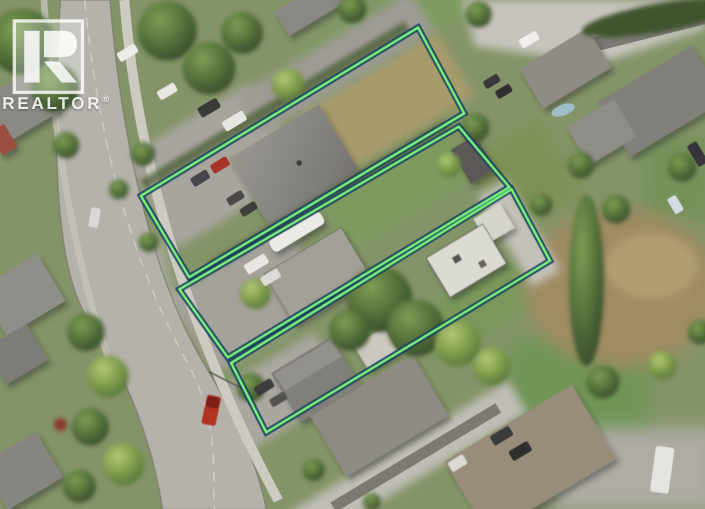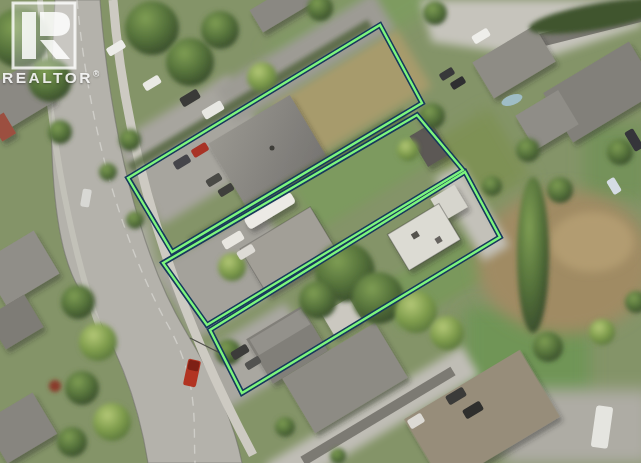--- a/index.html
+++ b/index.html
@@ -1,21 +1,21 @@
 <!DOCTYPE html>
 <html><head>
 <meta charset="utf-8">
 <style>
   html,body{margin:0;padding:0;background:#222;}
   .stage{
     width:641px;height:463px;position:relative;overflow:hidden;
     background:#849468;font-family:"Liberation Sans",sans-serif;
   }
   svg.scene{position:absolute;top:0;left:0;display:block;}
-  .watermark{position:absolute;top:0;left:0;width:120px;height:100px;pointer-events:none;padding-left:48px;}
+  .watermark{position:absolute;top:16px;left:0;width:120px;height:100px;pointer-events:none;padding-left:48px;}
   .wm-logo{position:absolute;top:0;left:0;}
   .wm-text{
     position:absolute;top:69px;left:2px;white-space:nowrap;
     font-size:15.5px;font-weight:bold;letter-spacing:2.5px;
     color:rgba(255,255,255,0.88);text-shadow:0 1px 2px rgba(45,45,40,0.5);
   }
   .wm-text sup{font-size:8.5px;letter-spacing:0;}
 </style>
 </head>
 <body>

